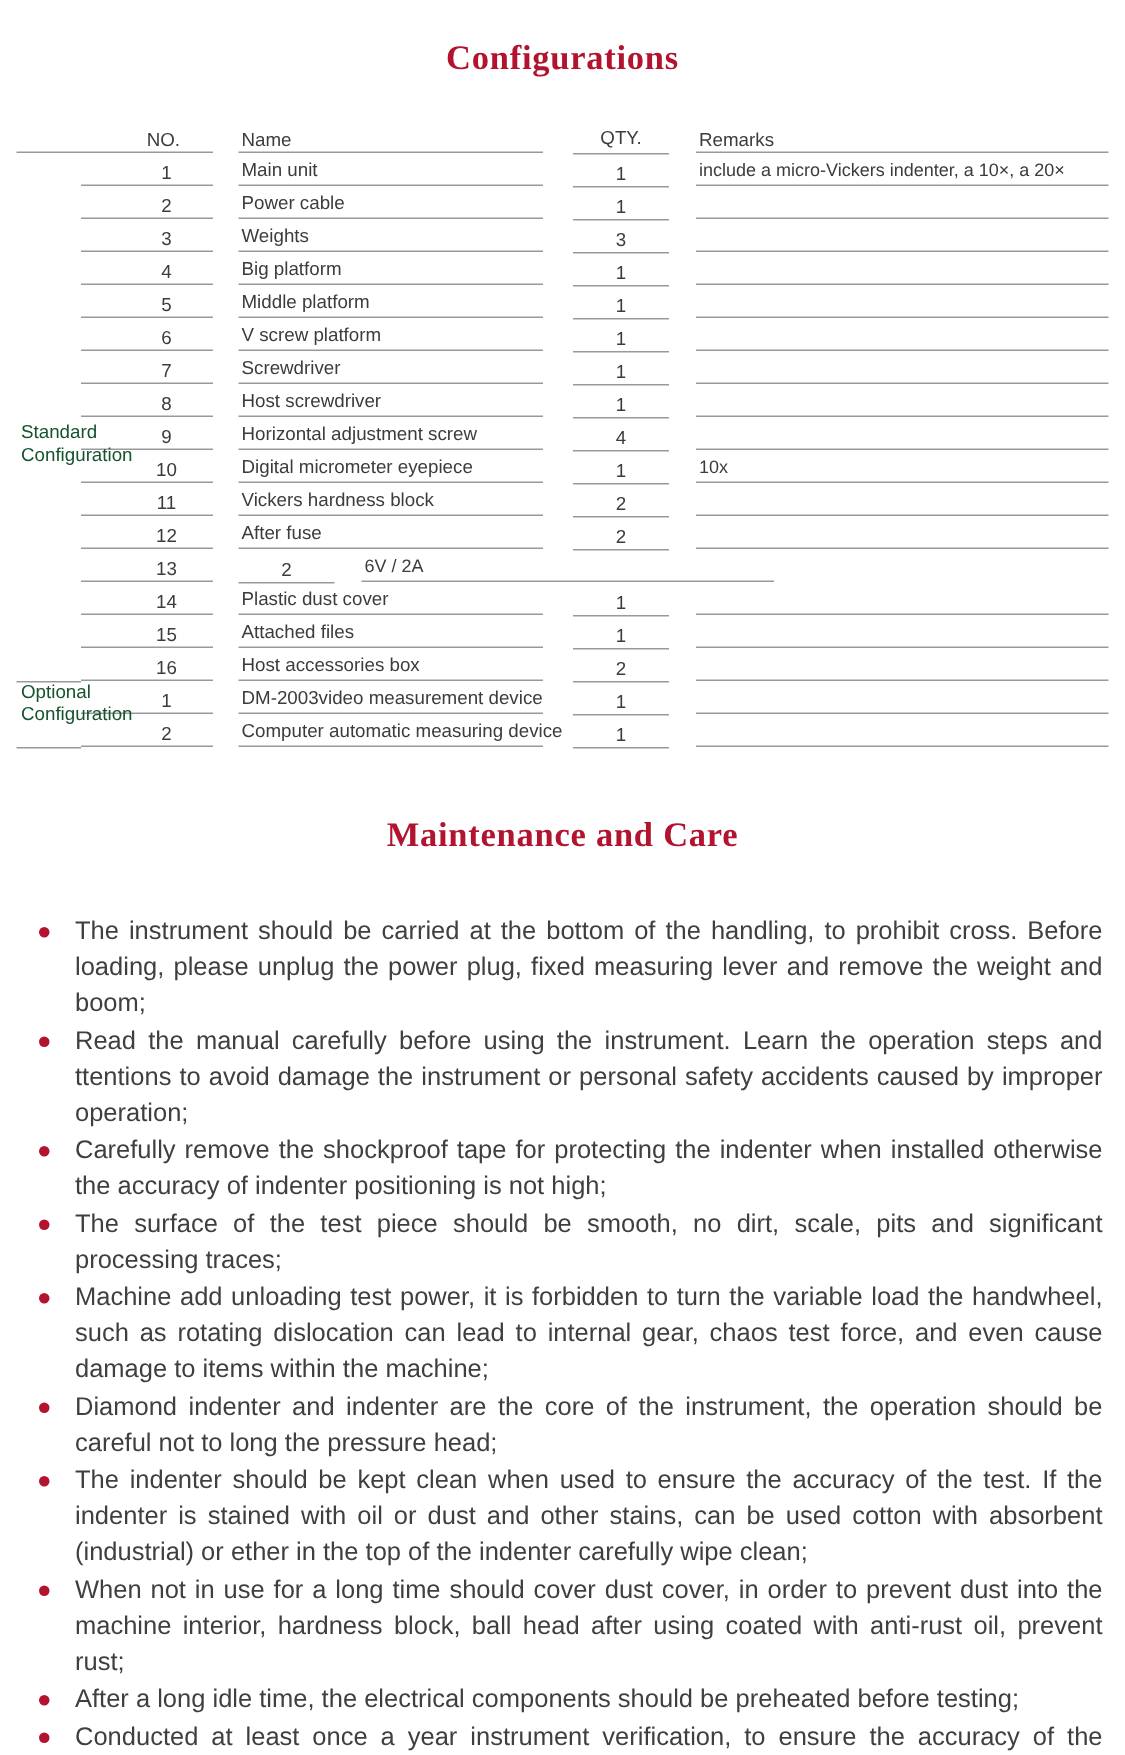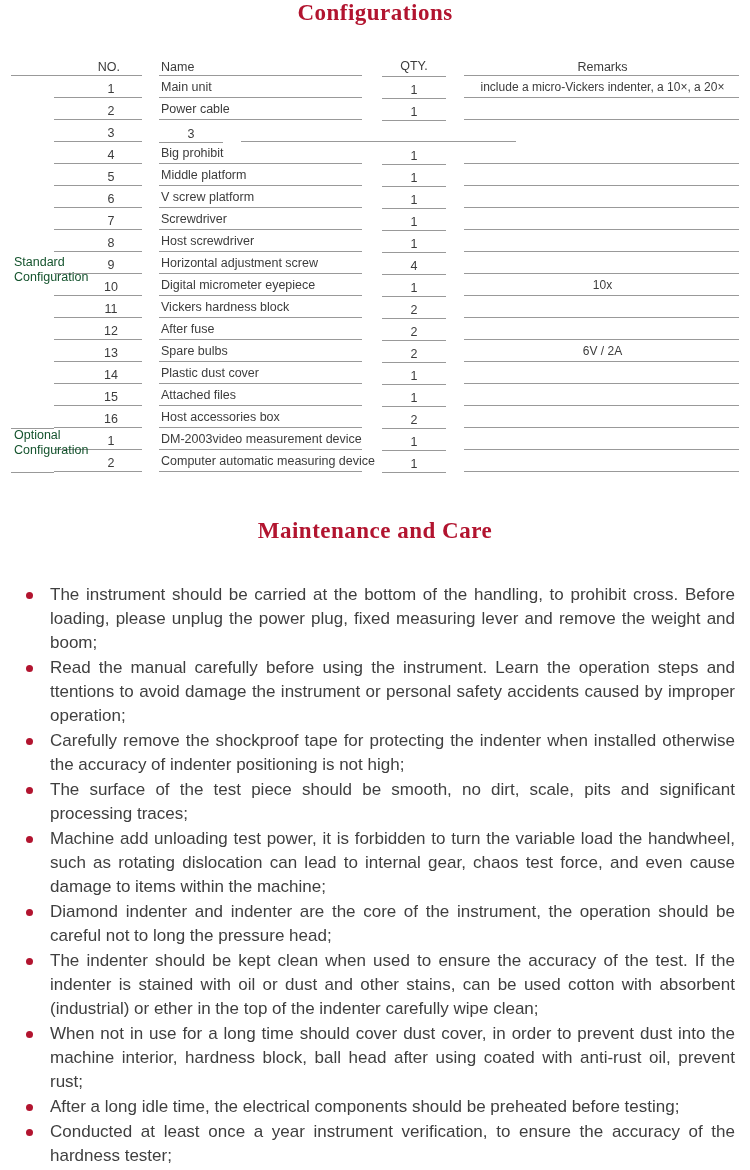--- a/index.html
+++ b/index.html
@@ -1,36 +1,36 @@
 <!DOCTYPE html>
 <html><head>
 <meta charset="utf-8">
 <style>
   html,body{margin:0;padding:0;background:#ffffff;}
   .page{width:750px;height:1170px;position:relative;background:#fff;overflow:hidden;
         font-family:"Liberation Sans",sans-serif;color:#3d3d3d;}
   .sec-title{font-family:"Liberation Serif",serif;font-weight:bold;color:#b2142f;
         text-align:center;font-size:23px;letter-spacing:.5px;margin:0;}
-  #title1{}
+  #title1{padding-top:26px;}
   #title2{padding-top:46px;}
 
   
   .tbl{margin:30px 0 0 11px;width:728px;position:relative;font-size:12.5px;color:#3c3c3c;}
   .trow{display:flex;height:22px;align-items:center;}
   .thead{height:20px;}
   .c-stub{width:43px;height:100%;}
   .c-no{width:88px;margin-right:17px;height:100%;text-align:center;padding-left:26px;
         box-sizing:border-box;line-height:26px;}
   .c-nohdr{width:131px;margin-right:17px;height:100%;text-align:right;padding-right:22px;
         box-sizing:border-box;line-height:22px;}
   .c-name{width:203px;margin-right:20px;height:100%;line-height:22px;padding-left:2px;
         box-sizing:border-box;white-space:nowrap;}
   .c-qty{width:64px;margin-right:18px;height:100%;text-align:center;line-height:29px;}
   .c-rem{width:275px;height:100%;line-height:22px;padding-left:2px;box-sizing:border-box;
-        font-size:12px;white-space:nowrap;text-align:center;}
+        font-size:12px;white-space:nowrap;}
   .bb{border-bottom:1px solid #999;}
   .grp-label{position:absolute;left:3px;width:105px;font-size:12.5px;line-height:15px;color:#14532d;}
   #grp-standard{top:199px;}
   #grp-optional{top:372px;}
 
   
   .blist{list-style:none;margin:39px 0 0 0;padding:0;font-size:17px;line-height:24px;color:#3f3f3f;}
   .blist li{position:relative;padding:0 15px 1px 50px;text-align:justify;}
   .bullet{position:absolute;left:26px;top:9px;width:7px;height:7px;border-radius:50%;
         background:#b2142f;display:inline-block;}
@@ -66,28 +66,29 @@
       <div class="c-stub"></div>
       <div class="c-no bb">2</div>
       <div class="c-name bb">Power cable</div>
       <div class="c-qty bb">1</div>
       <div class="c-rem bb"></div>
     </div>
 
     <div class="trow">
       <div class="c-stub"></div>
       <div class="c-no bb">3</div>
+      <div class="c-name bb">Weights</div>
       <div class="c-qty bb">3</div>
       <div class="c-rem bb"></div>
     </div>
 
     <div class="trow">
       <div class="c-stub"></div>
       <div class="c-no bb">4</div>
-      <div class="c-name bb">Big prohibit</div>
+      <div class="c-name bb">Big platform</div>
       <div class="c-qty bb">1</div>
       <div class="c-rem bb"></div>
     </div>
 
     <div class="trow">
       <div class="c-stub"></div>
       <div class="c-no bb">5</div>
       <div class="c-name bb">Middle platform</div>
       <div class="c-qty bb">1</div>
       <div class="c-rem bb"></div>
@@ -145,21 +146,20 @@
       <div class="c-stub"></div>
       <div class="c-no bb">12</div>
       <div class="c-name bb">After fuse</div>
       <div class="c-qty bb">2</div>
       <div class="c-rem bb"></div>
     </div>
 
     <div class="trow">
       <div class="c-stub"></div>
       <div class="c-no bb">13</div>
-      <div class="c-name bb">Spare bulbs</div>
       <div class="c-qty bb">2</div>
       <div class="c-rem bb">6V / 2A</div>
     </div>
 
     <div class="trow">
       <div class="c-stub"></div>
       <div class="c-no bb">14</div>
       <div class="c-name bb">Plastic dust cover</div>
       <div class="c-qty bb">1</div>
       <div class="c-rem bb"></div>

